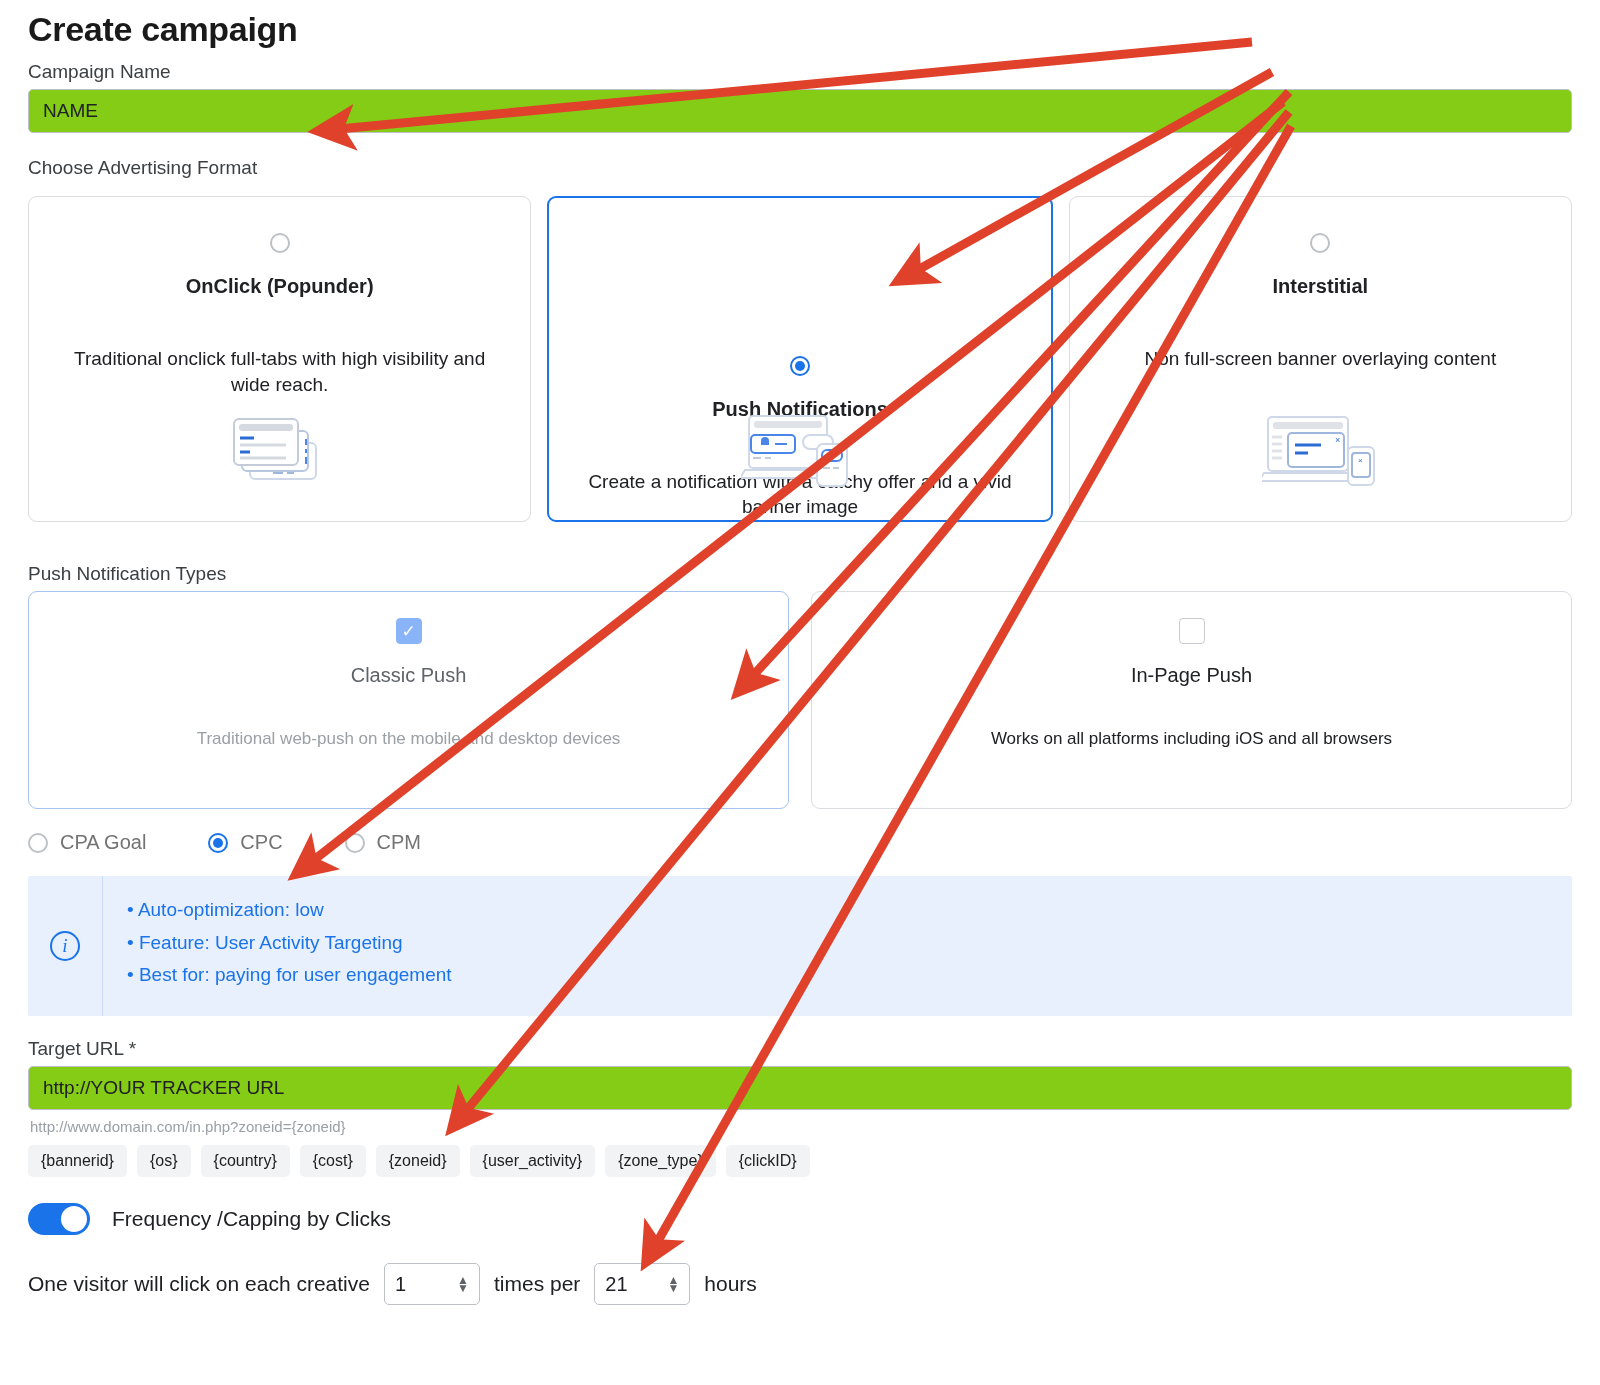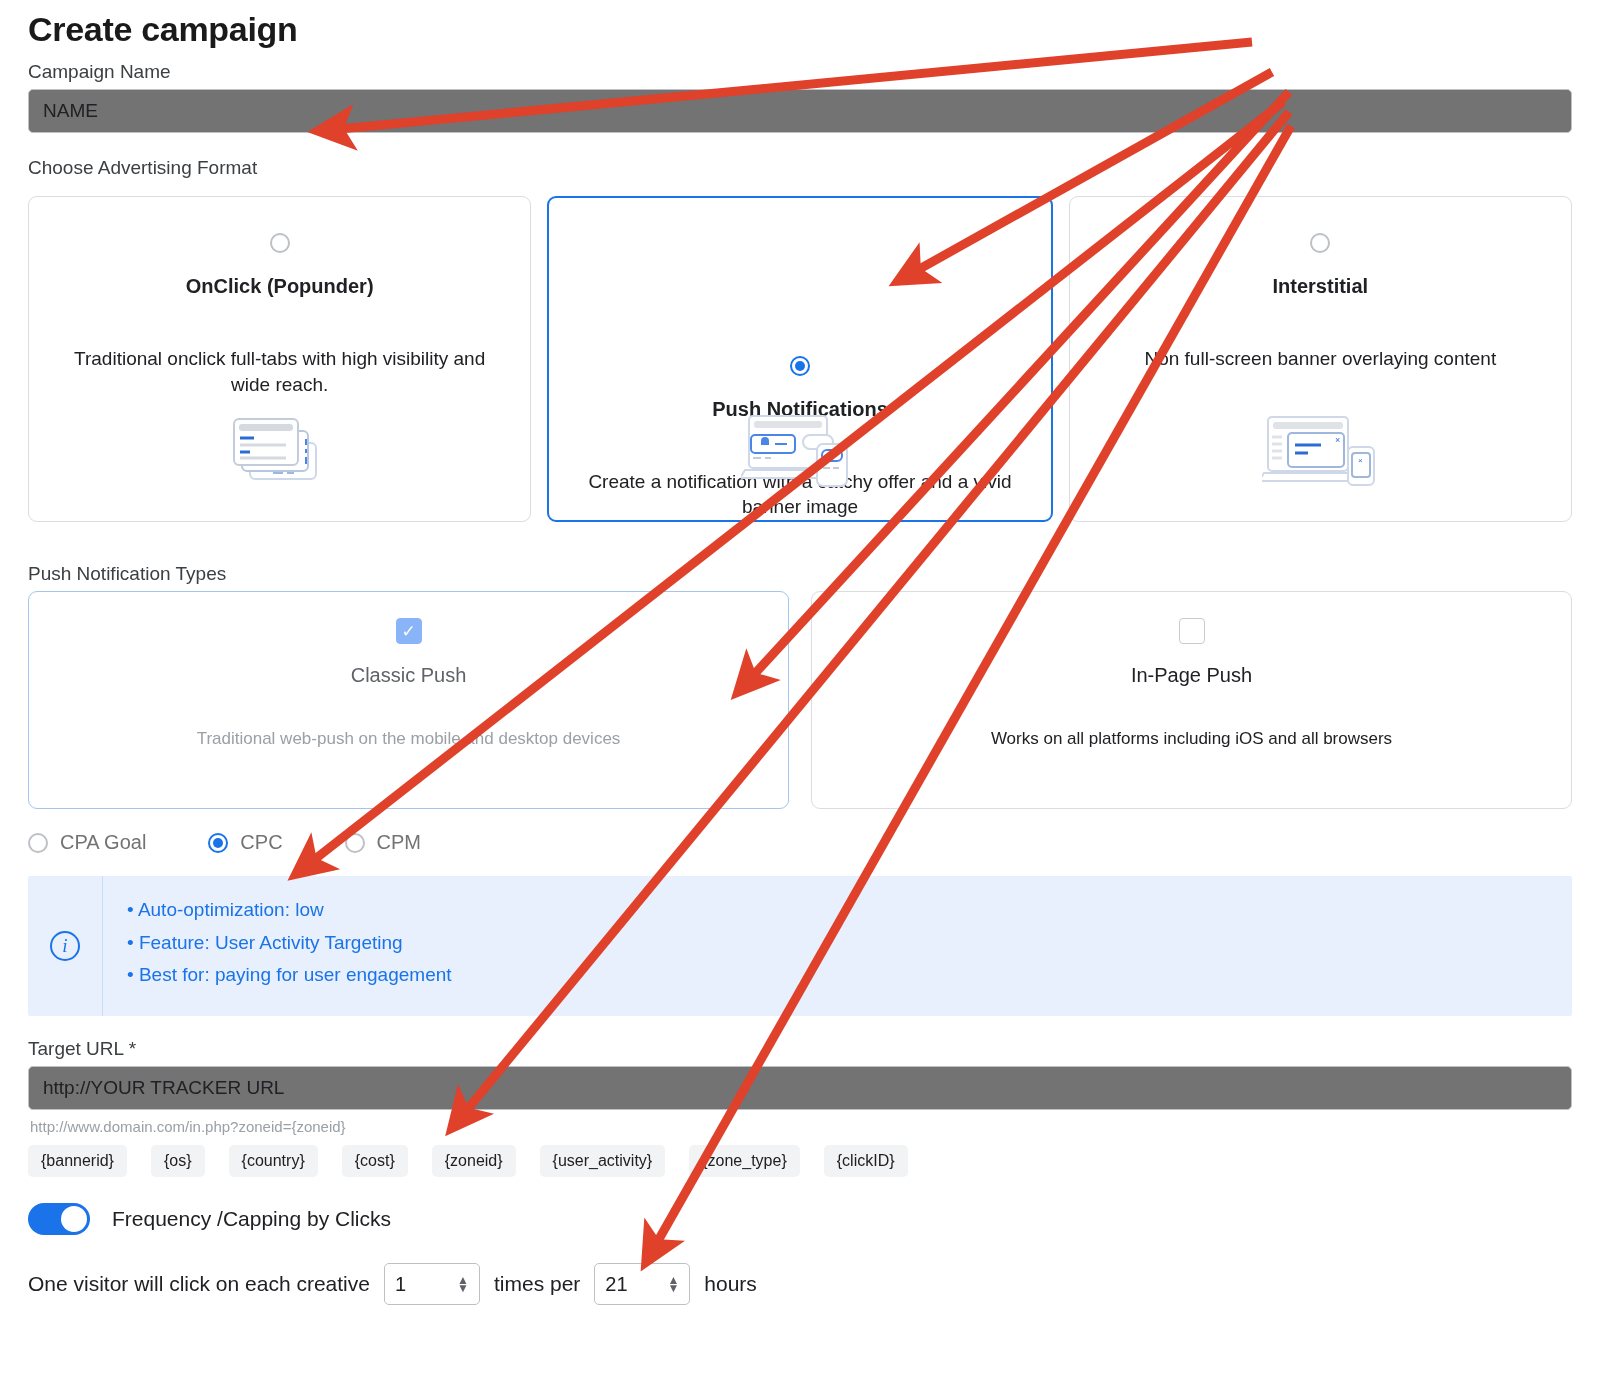--- a/index.html
+++ b/index.html
@@ -18,21 +18,21 @@
     font-size:34px; font-weight:bold; letter-spacing:-0.3px;
     margin:0; padding:10px 0 0 28px; color:#1a1a1a;
   }
 
   .field-label {
     font-size:19px; color:#3c4043; margin:0 8px 6px 0; padding-left:28px;
   }
 
   .text-input {
     margin:0 28px; height:44px; border:1px solid #bdc1c6; border-radius:5px;
-    background:#737373; display:flex; align-items:center; padding:0 14px;
+    background:#84cc16; display:flex; align-items:center; padding:0 14px;
     font-size:19px; color:#202124;
   }
 
   
   .cards-row { display:flex; gap:16px; margin:17px 28px; }
   .card {
     flex:1; border:1px solid #dadce0; border-radius:9px; background:#fff;
     height:326px; position:relative; display:flex; flex-direction:column;
     align-items:center; padding-top:36px;
   }
@@ -86,21 +86,21 @@
   .info-circle {
     width:30px; height:30px; border-radius:50%; border:2px solid #1a73e8;
     color:#1a73e8; font-size:19px; display:flex; align-items:center; justify-content:center;
     font-family:"Liberation Serif", serif; font-style:italic;
   }
   .info-lines { flex:1; border-left:1px solid #c9dcfb; padding:18px 0 0 24px; }
   .info-line { color:#1a73e8; font-size:19px; line-height:1.72; }
 
   
   .hint { font-size:15px; color:#9aa0a6; margin:8px 0 0 30px; }
-  .tags { display:flex; gap:24px; margin:10px 28px 0 28px; flex-wrap:wrap; }
+  .tags { display:flex; gap:10px; margin:10px 28px 0 28px; flex-wrap:wrap; }
   .tag {
     background:#f1f3f4; border-radius:5px; padding:7px 13px;
     font-size:16px; color:#202124;
   }
 
   
   .toggle-row { display:flex; align-items:center; margin:26px 28px 0 28px; }
   .switch {
     width:62px; height:32px; border-radius:16px; background:#1a73e8; position:relative;
   }

